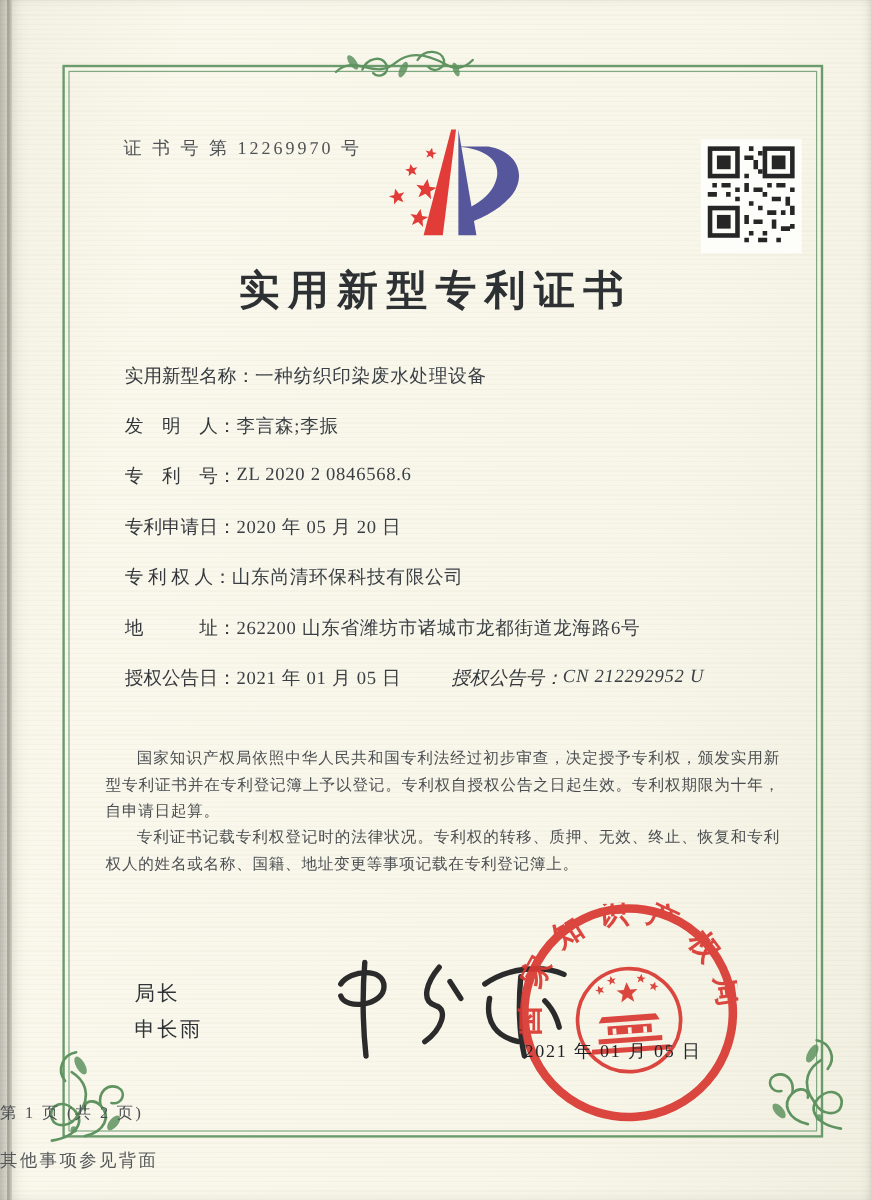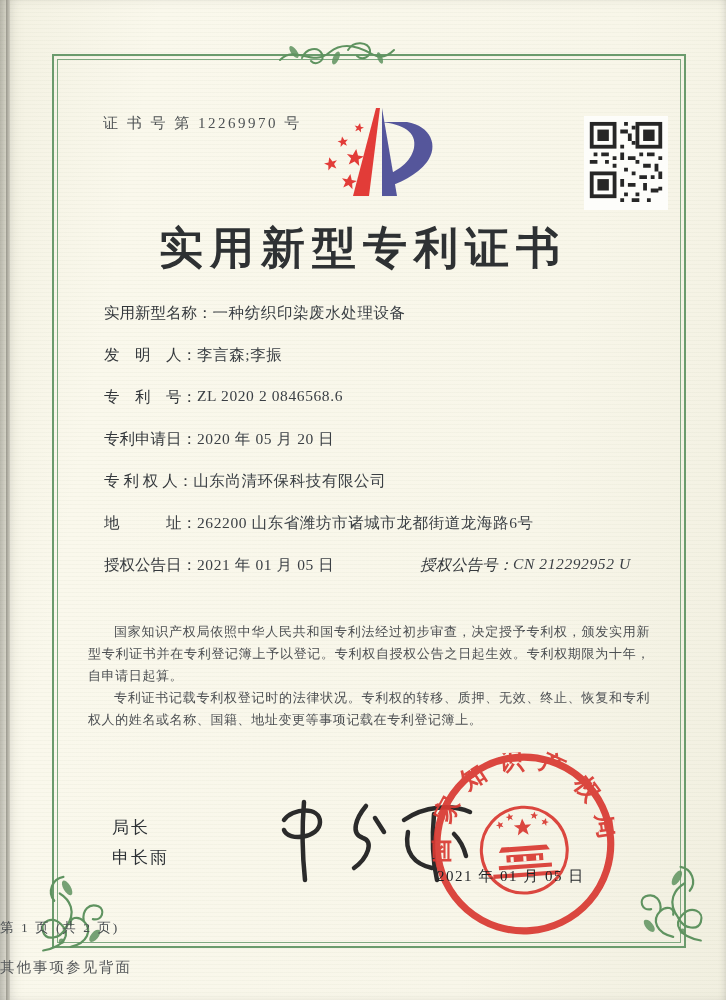--- a/index.html
+++ b/index.html
@@ -21,27 +21,27 @@
   }
   .frame{
     position:absolute;left:52px;top:54px;right:40px;bottom:52px;
     border:2.5px solid #6b9b6d;
   }
   .frame-inner{position:absolute;inset:3px;border:1px solid #7fa981;}
   .abs{position:absolute;}
   .cert-number{left:103px;top:114px;font-size:15px;letter-spacing:2.5px;color:#4e5254;}
   .page-title{
     left:0;right:0;top:219px;text-align:center;
-    font-size:44px;font-weight:700;letter-spacing:7px;color:#2e3133;
+    font-size:34px;font-weight:700;letter-spacing:7px;color:#2e3133;
   }
   .fields{left:104px;top:303px;right:64px;}
   .field-row{display:flex;margin-bottom:21px;font-size:15.5px;color:#3a3f44;}
   .field-label{white-space:pre;color:#34383c;}
   .field-value{letter-spacing:.6px;}
-  .grant-row{display:flex;font-size:15.5px;color:#3a3f44;gap:44px;}
+  .grant-row{display:flex;font-size:15.5px;color:#3a3f44;}
   .grant-cell1{width:272px;display:flex;}
   .grant-cell2{display:flex;font-style:italic;}
   .body-text{left:88px;right:76px;top:621px;font-size:13px;line-height:22px;
     color:#4c4f52;letter-spacing:.6px;text-align:justify;}
   .body-text p{margin:0;text-indent:2em;}
   .signer{left:112px;font-size:17px;letter-spacing:2px;color:#2f3337;}
   .sig-svg{left:262px;top:790px;}
   .seal-svg{left:432px;top:752px;transform:rotate(-4deg);opacity:.93;}
   .seal-date{left:437px;top:867px;font-size:15px;color:#1f2326;letter-spacing:1.5px;z-index:6;}
   .page-indicator{left:0;right:40px;top:919px;text-align:left;font-size:13.5px;

